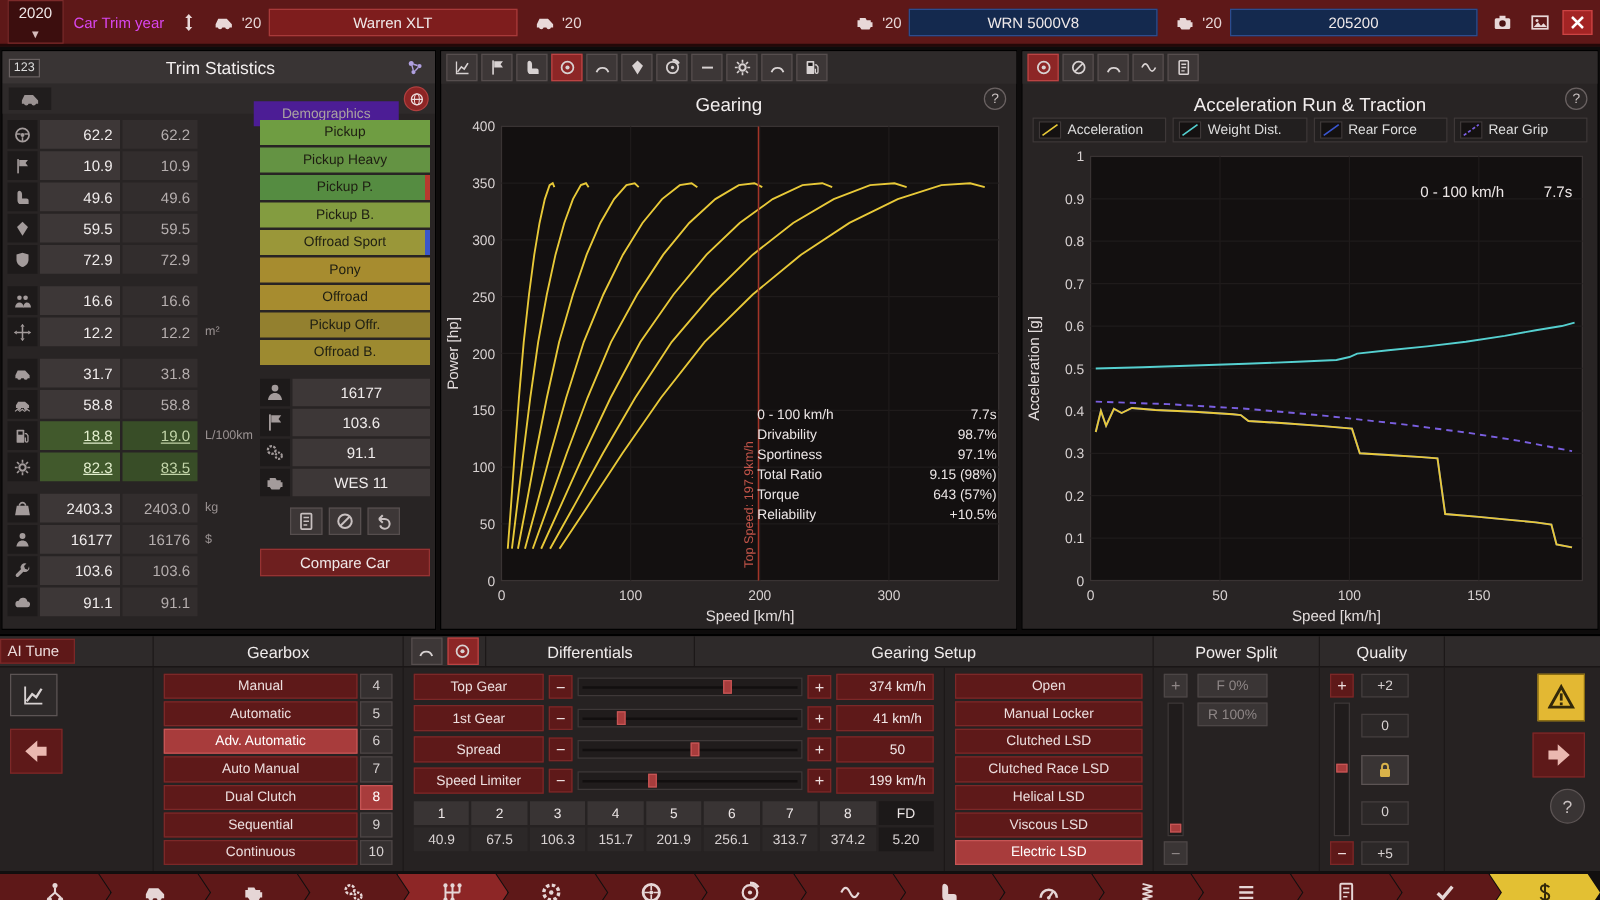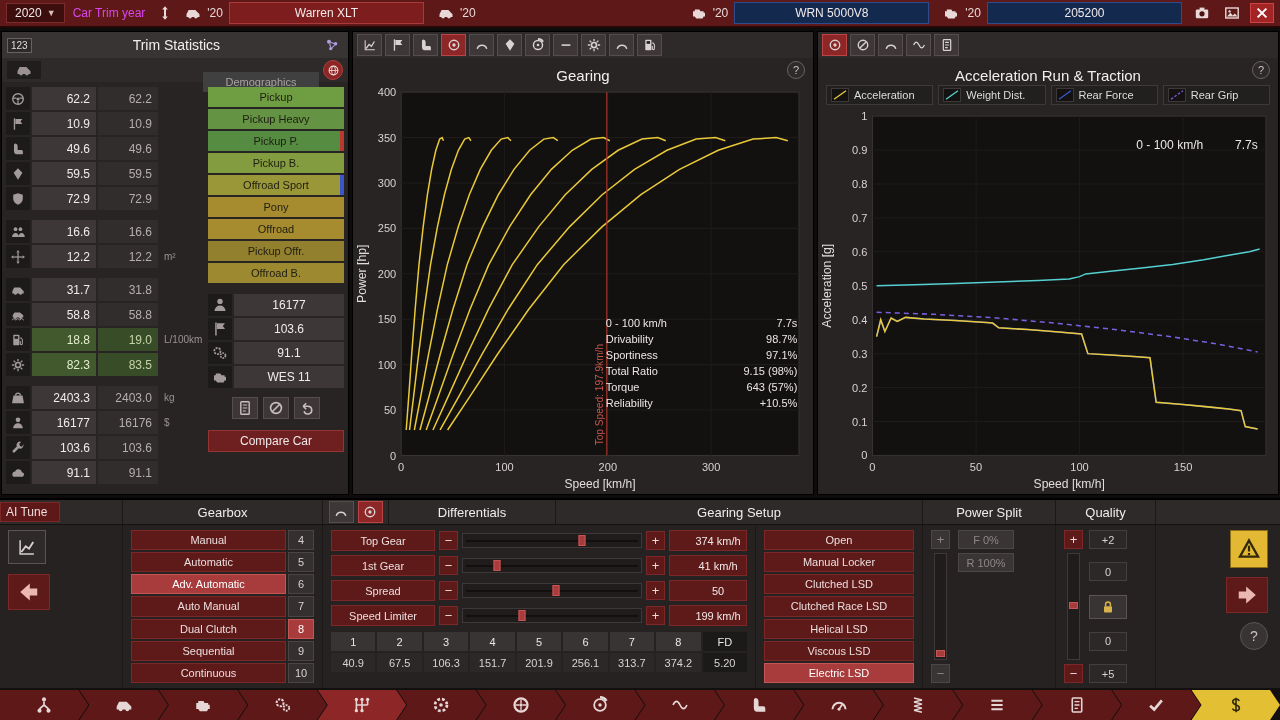--- a/index.html
+++ b/index.html
@@ -6,21 +6,21 @@
   html,body { width:1280px; height:720px; overflow:hidden; background:#0d0b0b;
     font-family:"Liberation Sans", sans-serif; color:#ddd; font-size:12px; }
   button { font-family:"Liberation Sans", sans-serif; cursor:pointer; }
   .ic { width:16px; height:16px; display:block; }
   .screen { width:1280px; height:720px; display:flex; flex-direction:column; }
 
   
   .topbar { flex:0 0 28px; background:#5e1818; border-bottom:2px solid #240808;
     display:flex; align-items:center; gap:8px; padding:0 6px; }
   .tb-year { display:flex; align-items:center; gap:5px; background:#3c0e0e;
-    border:1px solid #7c2a2a; padding:2px 8px; color:#f0e8e8; }
+    border:1px solid #7c2a2a; padding:2px 8px; color:#f0e8e8;flex-direction:column; }
   .caret { font-size:9px; color:#d8bcbc; }
   .tb-label { color:#d946ef; }
   .tb-iconbtn { width:24px; height:20px; display:flex; align-items:center;
     justify-content:center; color:#e8d8d8; background:transparent; border:none; }
   #tb-slots { flex:1; display:flex; gap:14px; align-items:center; }
   .tb-slot { flex:1; display:flex; align-items:center; gap:6px; color:#e8d8d8; }
   .slot-ic { color:#e8d8d8; }
   .slot-name { flex:1; text-align:center; padding:3px 6px; border:1px solid; color:#f0eaea; }
   .slot-name.red { background:#7e1d1d; border-color:#a83a3a; }
   .slot-name.blue { background:#14294e; border-color:#2c4c8e; }
@@ -36,35 +36,35 @@
   .accel-panel { flex:1; }
 
   .stats-header { height:26px; background:#393434; display:flex; align-items:center; padding:0 5px; gap:6px; }
   .badge-123 { font-size:10px; border:1px solid #6a6262; padding:1px 3px; color:#ddd; background:#2e2a2a; }
   .stats-title { flex:1; text-align:center; font-size:14px; color:#f2eeee; }
   .hdr-icon { width:22px; height:20px; color:#b0a0e0; background:none; border:none;
     display:flex; align-items:center; justify-content:center; }
   .stats-substrip { height:24px; display:flex; align-items:center; padding:2px 5px; gap:4px; background:#2e2a2a; }
   .sub-carbox { width:34px; height:18px; color:#9a9292; background:#201d1d; border:none;
     display:flex; align-items:center; justify-content:center; }
-  .demo-tab { margin-left:auto; width:116px; height:20px; background:#404040; color:#aaa2a2;
+  .demo-tab { margin-left:auto; width:116px; height:20px; background:#4c1d95; color:#aaa2a2;
     display:flex; align-items:center; justify-content:center; font-size:11px; border:none;margin-top:24px; }
   .demo-globe { width:20px; height:20px; background:#8d2525; border-radius:50%;
     color:#ecdcdc; display:flex; align-items:center; justify-content:center; border:1px solid #b04040; }
   .demo-globe .ic { width:13px; height:13px; }
   .stats-body { flex:1; display:flex; padding:5px 4px; gap:6px; }
   .stats-rows { width:196px; display:flex; flex-direction:column; gap:2px; }
   .srow { display:flex; gap:2px; height:23px; flex:0 0 23px; }
   .srow.sgap { margin-top:8px; }
   .scell { display:flex; align-items:center; }
   .sicon { width:24px; justify-content:center; background:#1d1a1a; color:#a39b9b; }
   .sicon .ic { width:14px; height:14px; }
   .sval { width:64px; justify-content:flex-end; padding-right:6px; background:#3d3737; color:#f0ecec; }
   .sval.b { width:60px; background:#322d2d; color:#b5aeae; }
-  .sval.green { background:#41592c; color:#e2eecd; }
+  .sval.green { background:#41592c; color:#e2eecd;text-decoration:underline; }
   .sval.b.green { background:#384d27; color:#c2d4a8; }
   .sunit { width:42px; font-size:10px; color:#9a9292; display:flex; align-items:center; padding-left:4px; }
   .demo-col { flex:1; display:flex; flex-direction:column; gap:2px; }
   .demo-list { display:flex; flex-direction:column; gap:2px; }
   .demo-bar { position:relative; height:20px; flex:0 0 20px; display:flex; align-items:center;
     justify-content:center; color:#1e1e12; font-size:11px; border:none; }
   .demo-bar i { position:absolute; right:0; top:0; bottom:0; width:4px; }
   .sum-list { margin-top:9px; display:flex; flex-direction:column; gap:2px; }
   .sumrow { display:flex; gap:2px; height:22px; flex:0 0 22px; }
   .sumicon { width:24px; background:#1d1a1a; color:#a39b9b; display:flex; align-items:center; justify-content:center; }

